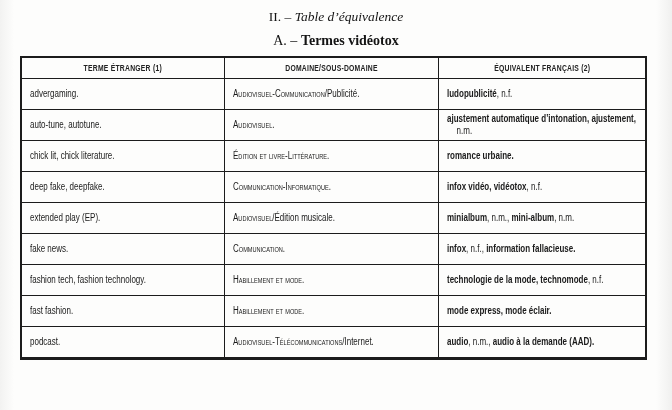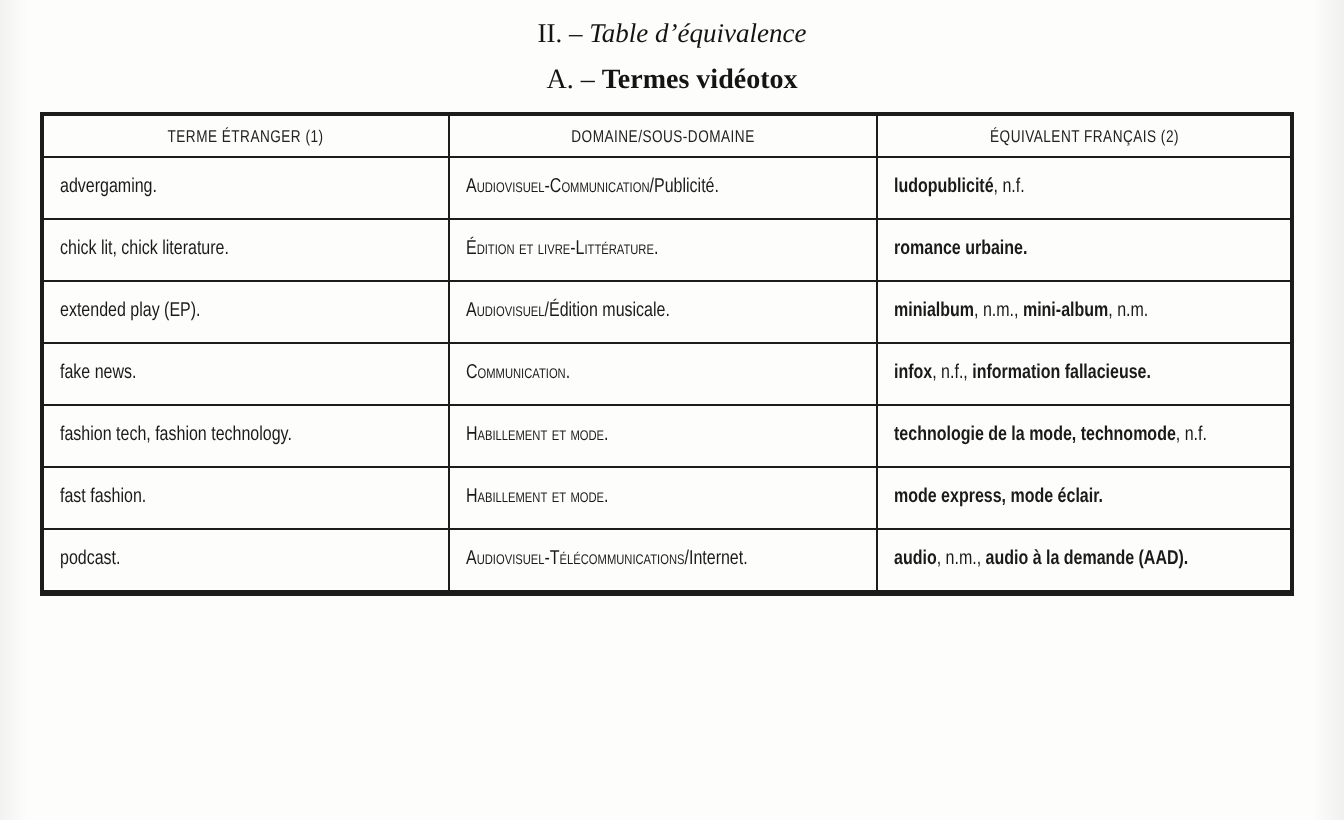--- a/index.html
+++ b/index.html
@@ -14,21 +14,21 @@
   .h2 { margin-top:8px; font-size:14px; }
   .h2 .bd { font-weight:bold; }
 
   table.eqv {
     position:absolute; left:20px; top:56px; width:625px;
     border-collapse:collapse; table-layout:fixed;
     border:2px solid #1c1c1c; border-bottom-width:3px;
   }
   .eqv th, .eqv td { border:1px solid #1c1c1c; overflow:hidden; }
   .eqv th {
-    height:20px; padding:0; font-weight:normal; font-size:8.5px;
+    height:20px; padding:0; font-weight:bold; font-size:8.5px;
     letter-spacing:0.3px; text-align:center; color:#222;
   }
   .eqv td {
     height:24px; padding:3px 0; font-size:10px; line-height:12px;
     vertical-align:middle;
     margin-top:44px;
   }
   
   .cin {
     display:inline-block; width:125%; transform:scaleX(0.8);
@@ -65,23 +65,33 @@
         <th><span class="cin-h">ÉQUIVALENT FRANÇAIS (2)</span></th>
       </tr>
     </thead>
     <tbody>
       <tr>
         <td class="c1"><span class="cin">advergaming.</span></td>
         <td class="c2"><span class="cin"><span class="seg-sc">Audiovisuel-Communication</span><span class="seg-n">/Publicité.</span></span></td>
         <td class="c3"><span class="cin"><span class="seg-b">ludopublicité</span><span class="seg-n">, n.f.</span></span></td>
       </tr>
       <tr>
+        <td class="c1"><span class="cin">auto-tune, autotune.</span></td>
+        <td class="c2"><span class="cin"><span class="seg-sc">Audiovisuel.</span></span></td>
+        <td class="c3"><span class="cin"><span class="seg-b">ajustement automatique d’intonation, ajustement,</span><span class="seg-n"> n.m.</span></span></td>
+      </tr>
+      <tr>
         <td class="c1"><span class="cin">chick lit, chick literature.</span></td>
         <td class="c2"><span class="cin"><span class="seg-sc">Édition et livre-Littérature.</span></span></td>
         <td class="c3"><span class="cin"><span class="seg-b">romance urbaine.</span></span></td>
+      </tr>
+      <tr>
+        <td class="c1"><span class="cin">deep fake, deepfake.</span></td>
+        <td class="c2"><span class="cin"><span class="seg-sc">Communication-Informatique.</span></span></td>
+        <td class="c3"><span class="cin"><span class="seg-b">infox vidéo, vidéotox</span><span class="seg-n">, n.f.</span></span></td>
       </tr>
       <tr>
         <td class="c1"><span class="cin">extended play (EP).</span></td>
         <td class="c2"><span class="cin"><span class="seg-sc">Audiovisuel</span><span class="seg-n">/Édition musicale.</span></span></td>
         <td class="c3"><span class="cin"><span class="seg-b">minialbum</span><span class="seg-n">, n.m., </span><span class="seg-b">mini-album</span><span class="seg-n">, n.m.</span></span></td>
       </tr>
       <tr>
         <td class="c1"><span class="cin">fake news.</span></td>
         <td class="c2"><span class="cin"><span class="seg-sc">Communication.</span></span></td>
         <td class="c3"><span class="cin"><span class="seg-b">infox</span><span class="seg-n">, n.f., </span><span class="seg-b">information fallacieuse.</span></span></td>

